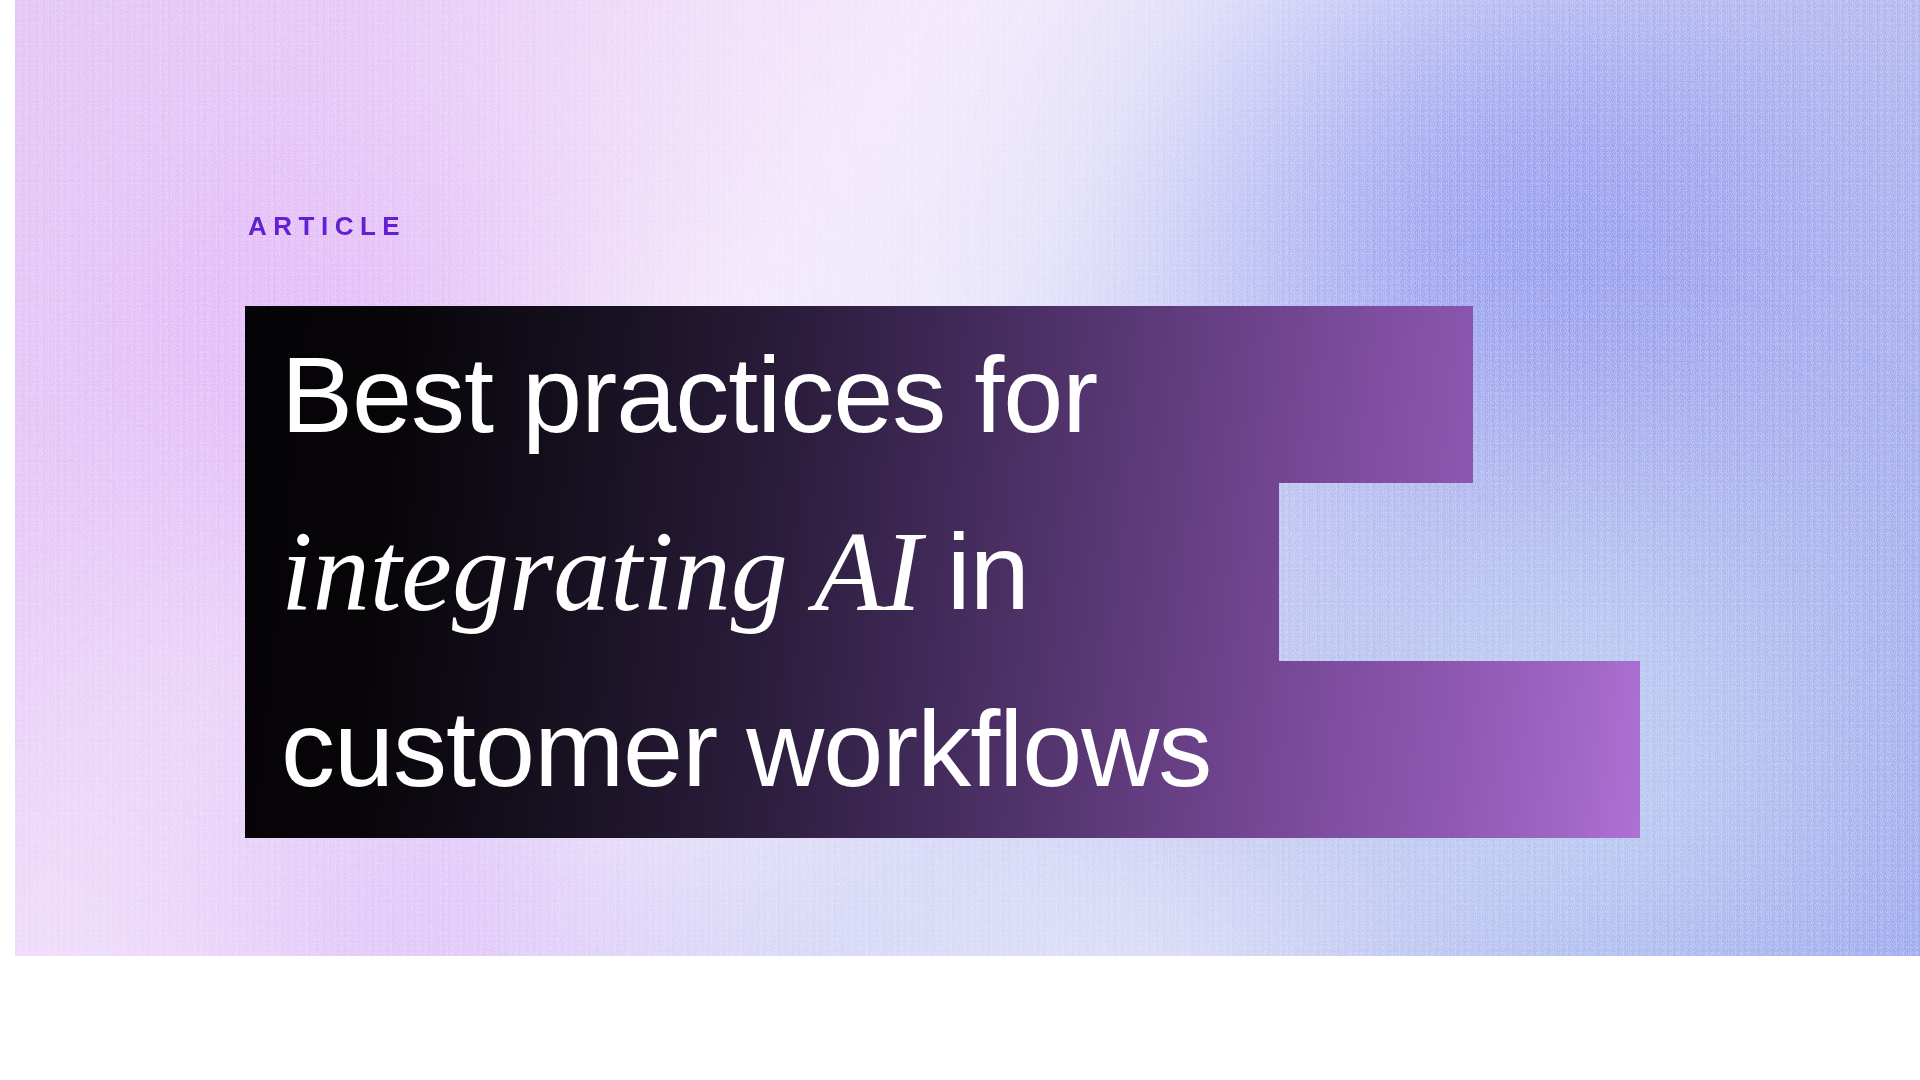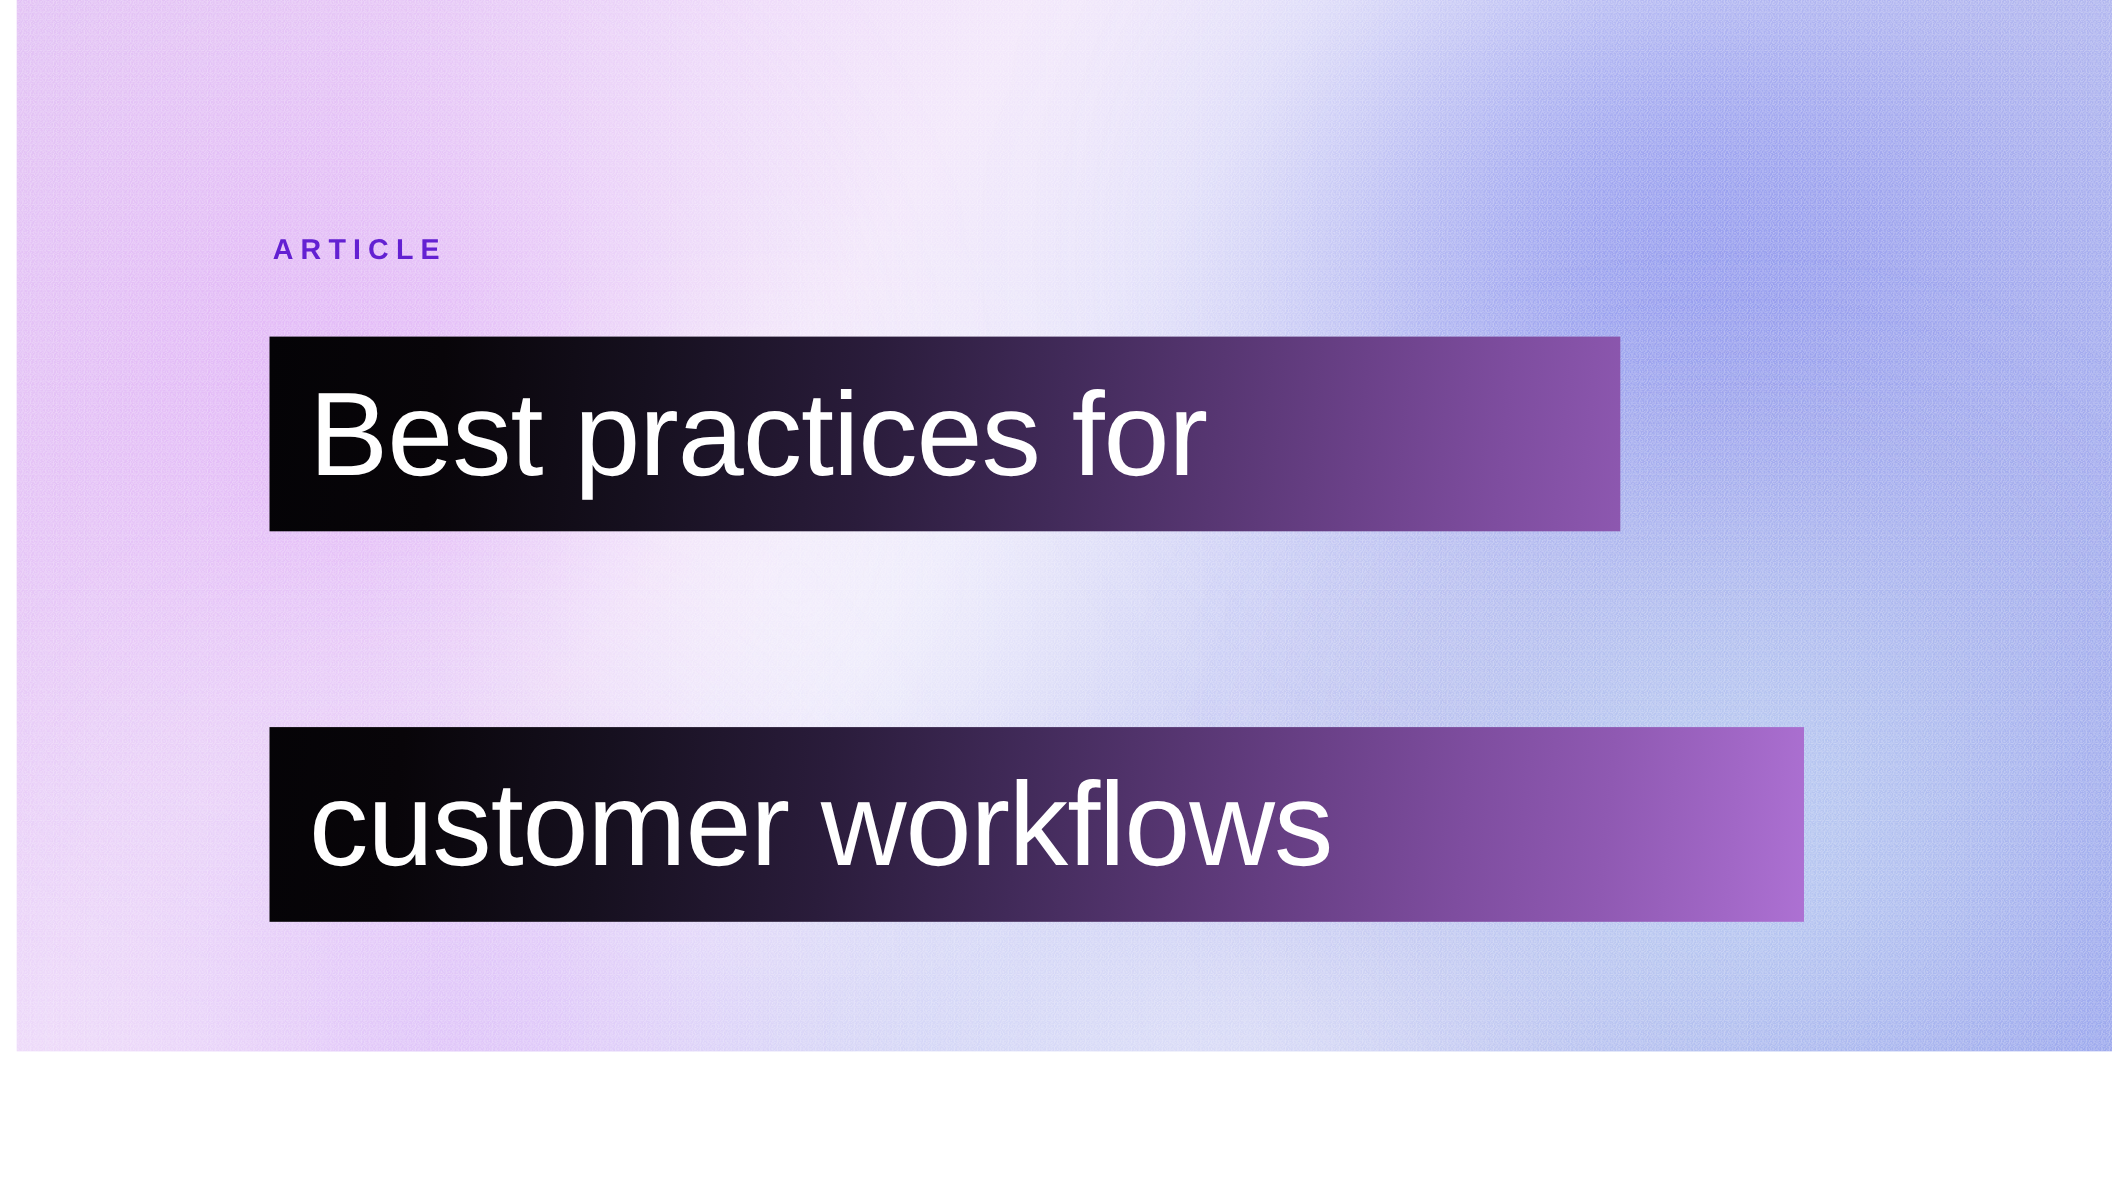--- a/index.html
+++ b/index.html
@@ -174,20 +174,26 @@
   <div class="bg-grain"></div>
 
   <div class="eyebrow">ARTICLE</div>
 
   <div class="banner">
 
     <div class="band band-1">
       <div class="band-text">Best practices for</div>
     </div>
 
+    <div class="band band-2">
+      <div class="band-text">
+        <span class="serif-ital">integrating AI</span>
+          <span class="sans">in</span>
+      </div>
+    </div>
 
     <div class="band band-3">
       <div class="band-text">customer workflows</div>
     </div>
 
   </div>
 
 </div>
 
 </body></html>

